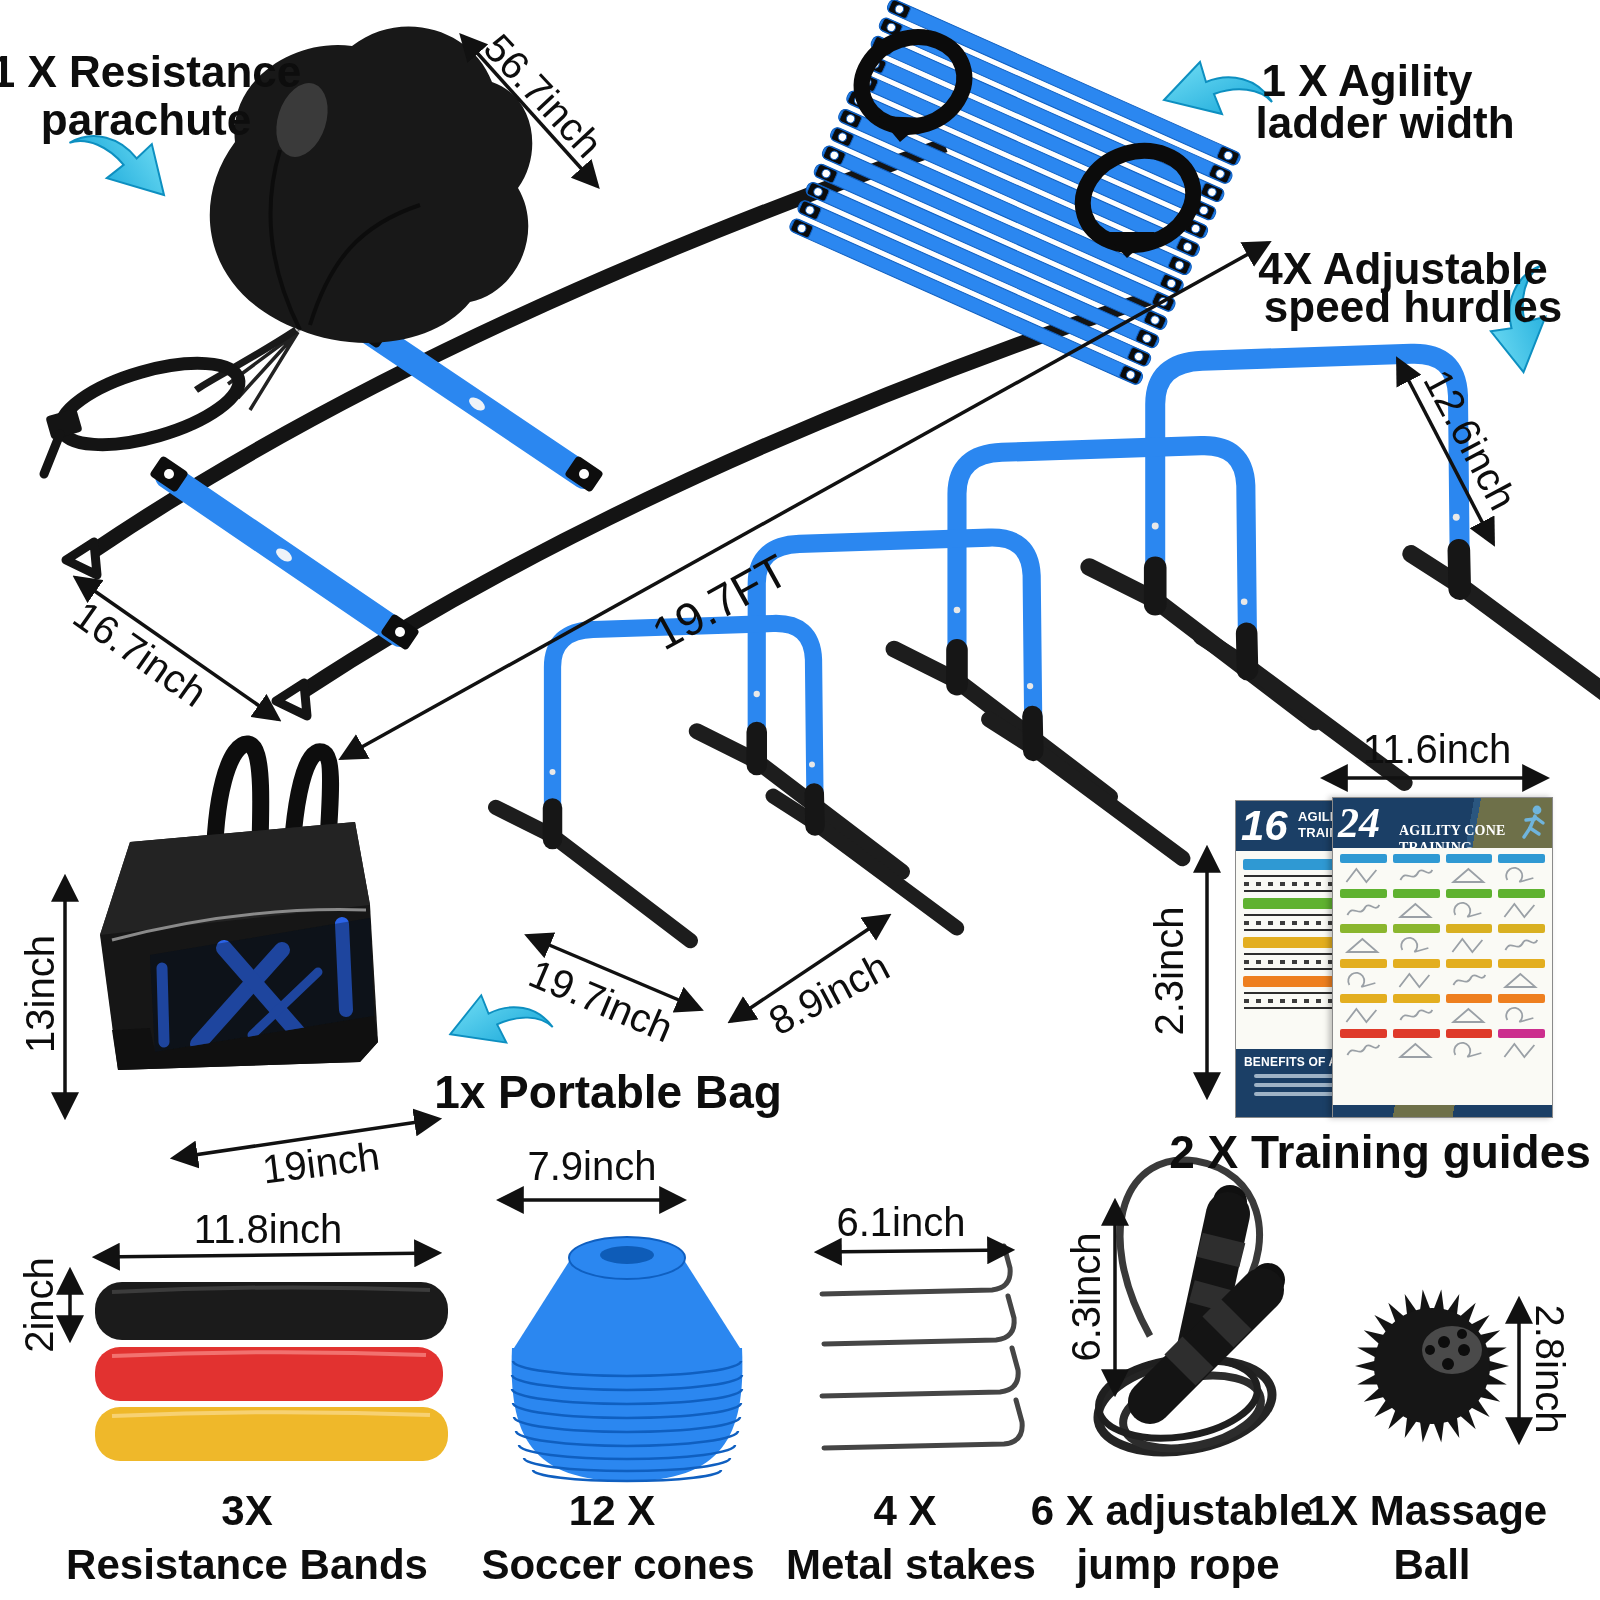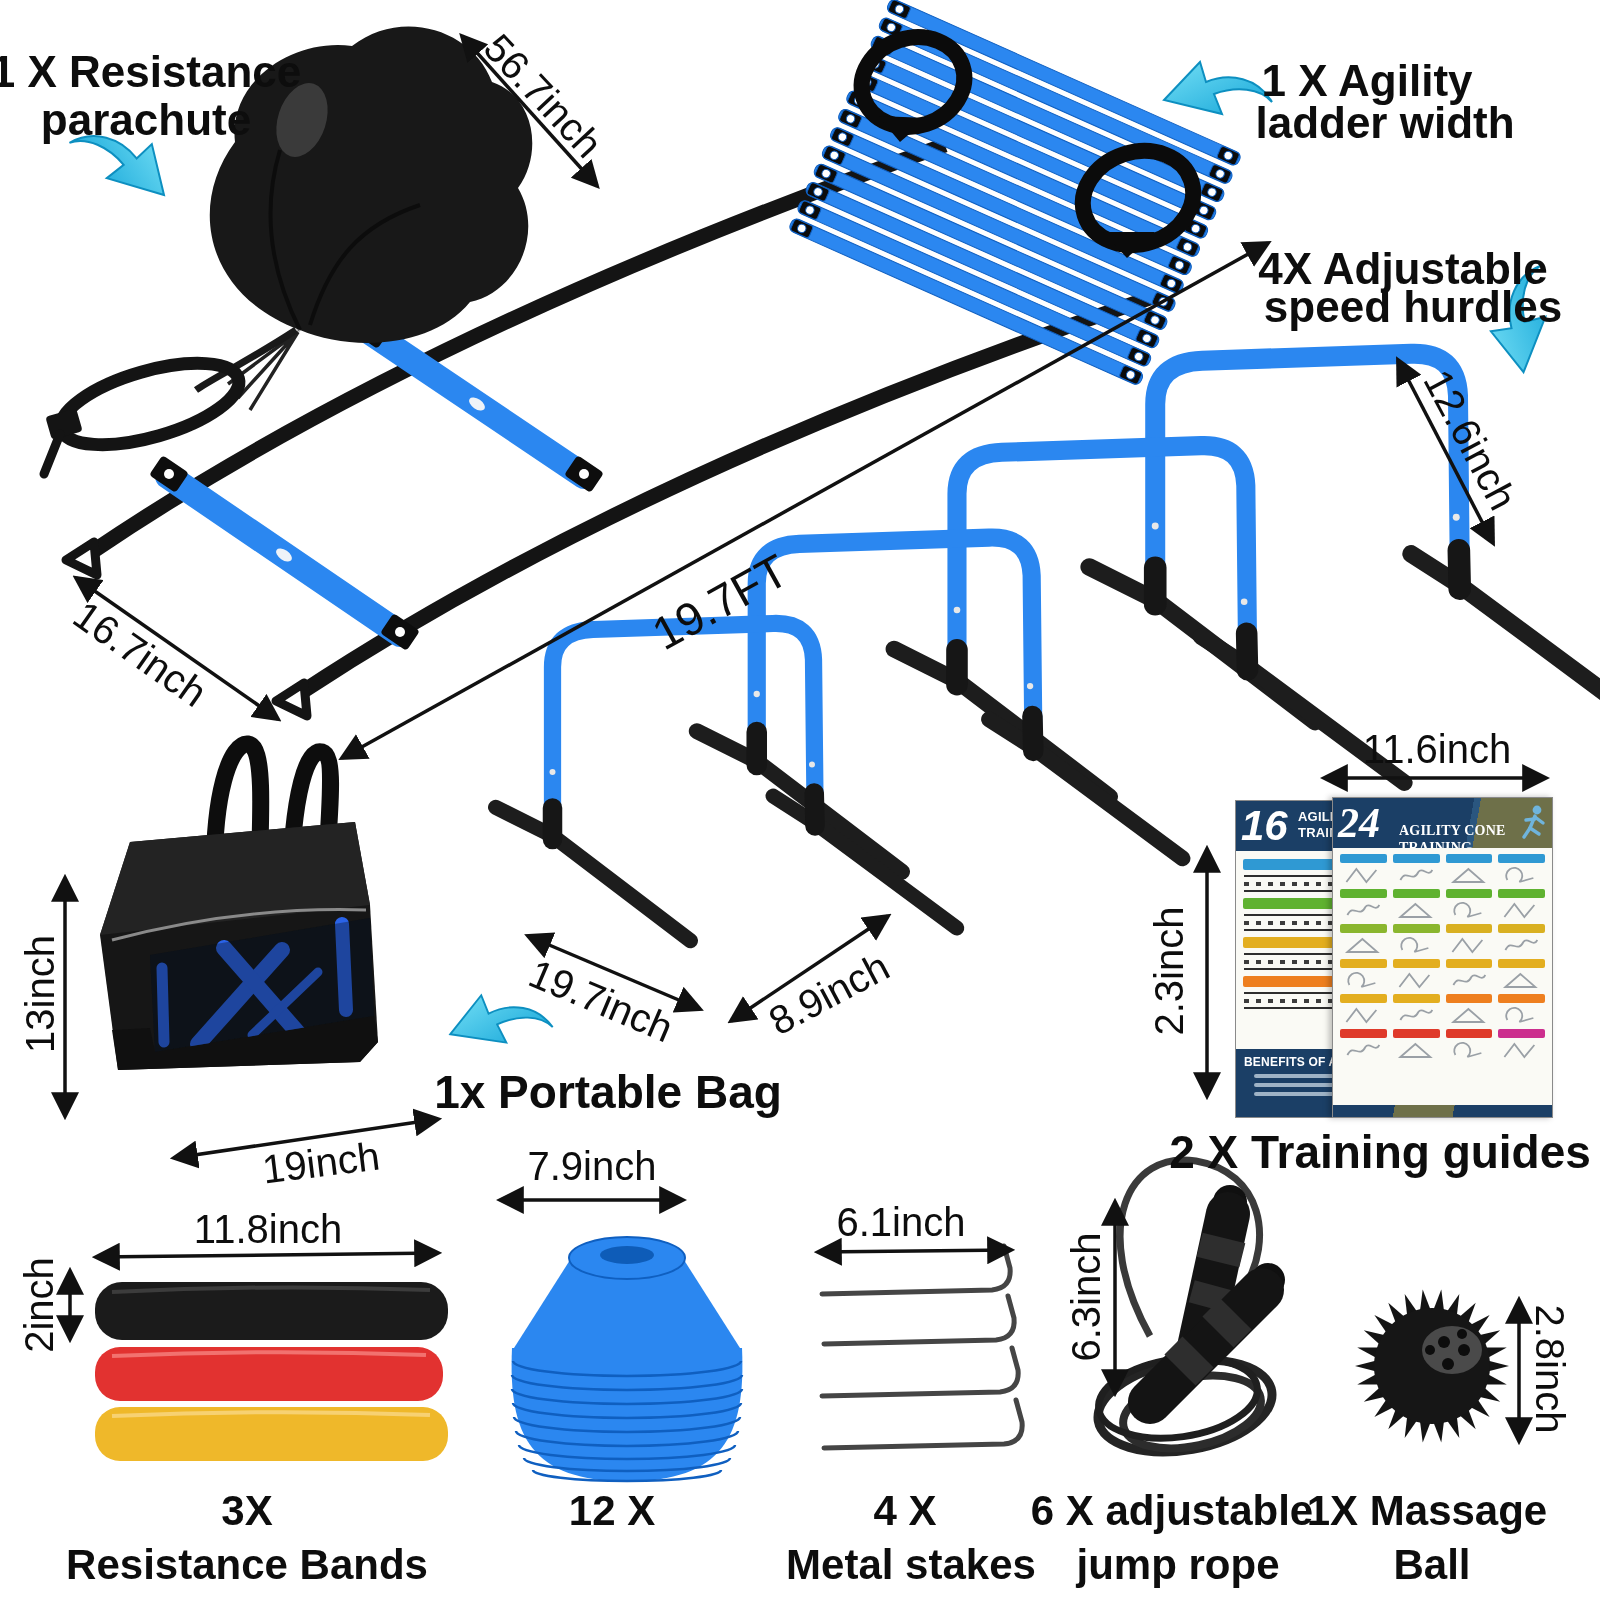--- a/index.html
+++ b/index.html
@@ -296,20 +296,21 @@
 <div class="t lab2" style="left:1380px;top:1152px;transform:translate(-50%,-50%);font-size:46px">2 X Training guides</div>
 <div class="t dim" style="left:1437px;top:749px;transform:translate(-50%,-50%)">11.6inch</div>
 <div class="t dim" style="left:1169px;top:971px;transform:translate(-50%,-50%) rotate(-90deg)">2.3inch</div>
 
 <div class="t lab2" style="left:247px;top:1511px;transform:translate(-50%,-50%)">3X</div>
 <div class="t lab2" style="left:247px;top:1565px;transform:translate(-50%,-50%)">Resistance Bands</div>
 <div class="t dim" style="left:268px;top:1229px;transform:translate(-50%,-50%)">11.8inch</div>
 <div class="t dim" style="left:39px;top:1305px;transform:translate(-50%,-50%) rotate(-90deg)">2inch</div>
 
 <div class="t lab2" style="left:612px;top:1511px;transform:translate(-50%,-50%)">12 X</div>
+<div class="t lab2" style="left:618px;top:1565px;transform:translate(-50%,-50%)">Soccer cones</div>
 <div class="t dim" style="left:592px;top:1166px;transform:translate(-50%,-50%)">7.9inch</div>
 
 <div class="t lab2" style="left:905px;top:1511px;transform:translate(-50%,-50%)">4 X</div>
 <div class="t lab2" style="left:911px;top:1565px;transform:translate(-50%,-50%)">Metal stakes</div>
 <div class="t dim" style="left:901px;top:1222px;transform:translate(-50%,-50%)">6.1inch</div>
 
 <div class="t lab2" style="left:1172px;top:1511px;transform:translate(-50%,-50%)">6 X adjustable</div>
 <div class="t lab2" style="left:1178px;top:1565px;transform:translate(-50%,-50%)">jump rope</div>
 <div class="t dim" style="left:1086px;top:1297px;transform:translate(-50%,-50%) rotate(-90deg)">6.3inch</div>
 

